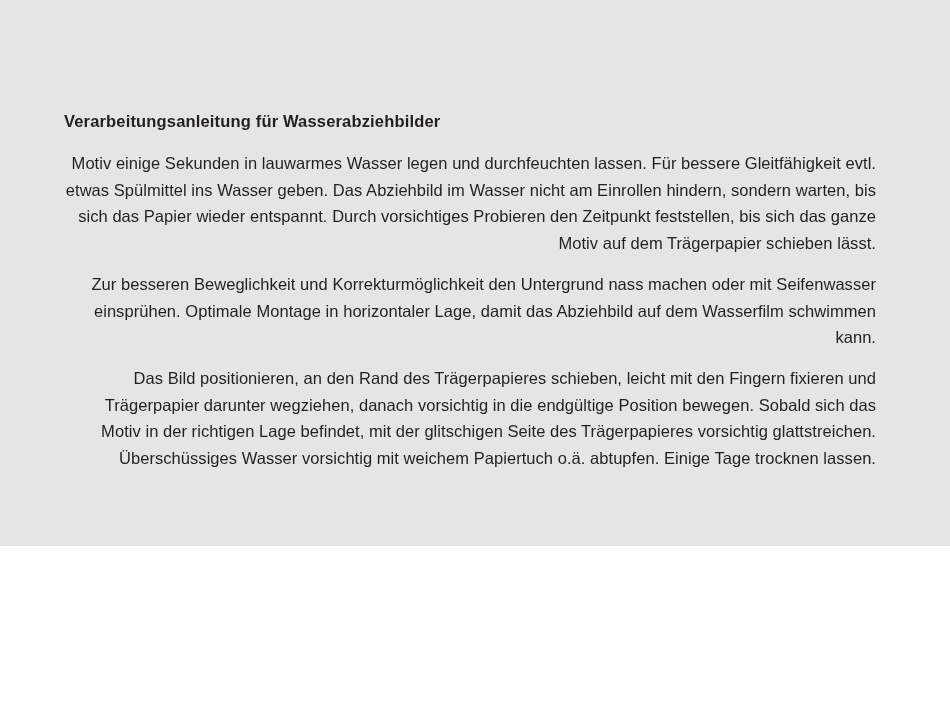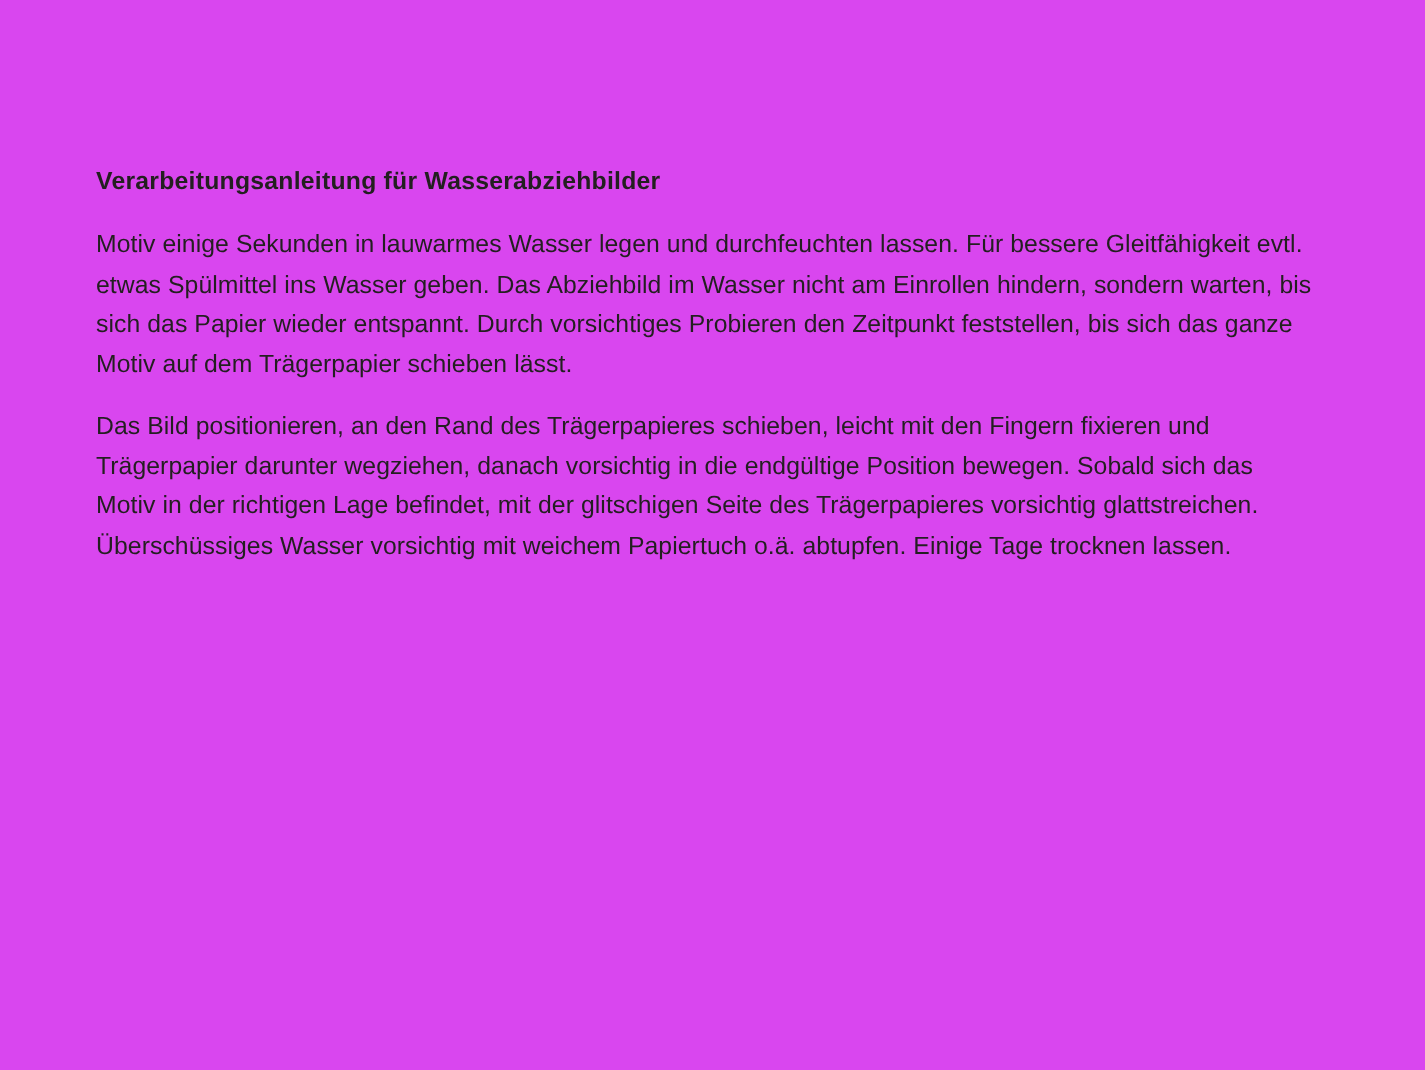--- a/index.html
+++ b/index.html
@@ -10,22 +10,22 @@
     width: 950px;
     height: 713px;
     background: #ffffff;
     font-family: "Liberation Sans", sans-serif;
     color: #231f20;
     overflow: hidden;
   }
   .page {
     position: relative;
     width: 950px;
-    height: 713px;
-    background: #d946ef;
+    height: 546px;
+    background: #e5e5e5;
     box-sizing: border-box;
   }
   .content {
     position: absolute;
     left: 64px;
     top: 110px;
     width: 812px;
   }
   .doc-title {
     font-size: 16.5px;
@@ -34,35 +34,36 @@
     margin: 0 0 16px 0;
     letter-spacing: 0.01em;
     color: #231f20;
   }
   .para {
     font-size: 16.5px;
     font-weight: normal;
     line-height: 1.62;
     margin: 0 0 14px 0;
     color: #231f20;
-    text-align: left;
+    text-align: right;
     letter-spacing: 0.003em;
   }
   .para:last-child {
     margin-bottom: 0;
   }
 </style>
 </head>
 <body>
 
 <div class="page">
   <div class="content">
 
     <h1 class="doc-title">Verarbeitungsanleitung für Wasserabziehbilder</h1>
 
     <p class="para">Motiv einige Sekunden in lauwarmes Wasser legen und durchfeuchten lassen. Für bessere Gleitfähigkeit evtl. etwas Spülmittel ins Wasser geben. Das Abziehbild im Wasser nicht am Einrollen hindern, sondern warten, bis sich das Papier wieder entspannt. Durch vorsichtiges Probieren den Zeitpunkt feststellen, bis sich das ganze Motiv auf dem Trägerpapier schieben lässt.</p>
 
+    <p class="para">Zur besseren Beweglichkeit und Korrekturmöglichkeit den Untergrund nass machen oder mit Seifenwasser einsprühen. Optimale Montage in horizontaler Lage, damit das Abziehbild auf dem Wasserfilm schwimmen kann.</p>
 
     <p class="para">Das Bild positionieren, an den Rand des Trägerpapieres schieben, leicht mit den Fingern fixieren und Trägerpapier darunter wegziehen, danach vorsichtig in die endgültige Position bewegen. Sobald sich das Motiv in der richtigen Lage befindet, mit der glitschigen Seite des Trägerpapieres vorsichtig glattstreichen. Überschüssiges Wasser vorsichtig mit weichem Papiertuch o.ä. abtupfen. Einige Tage trocknen lassen.</p>
 
 
   </div>
 </div>
 
 </body></html>

